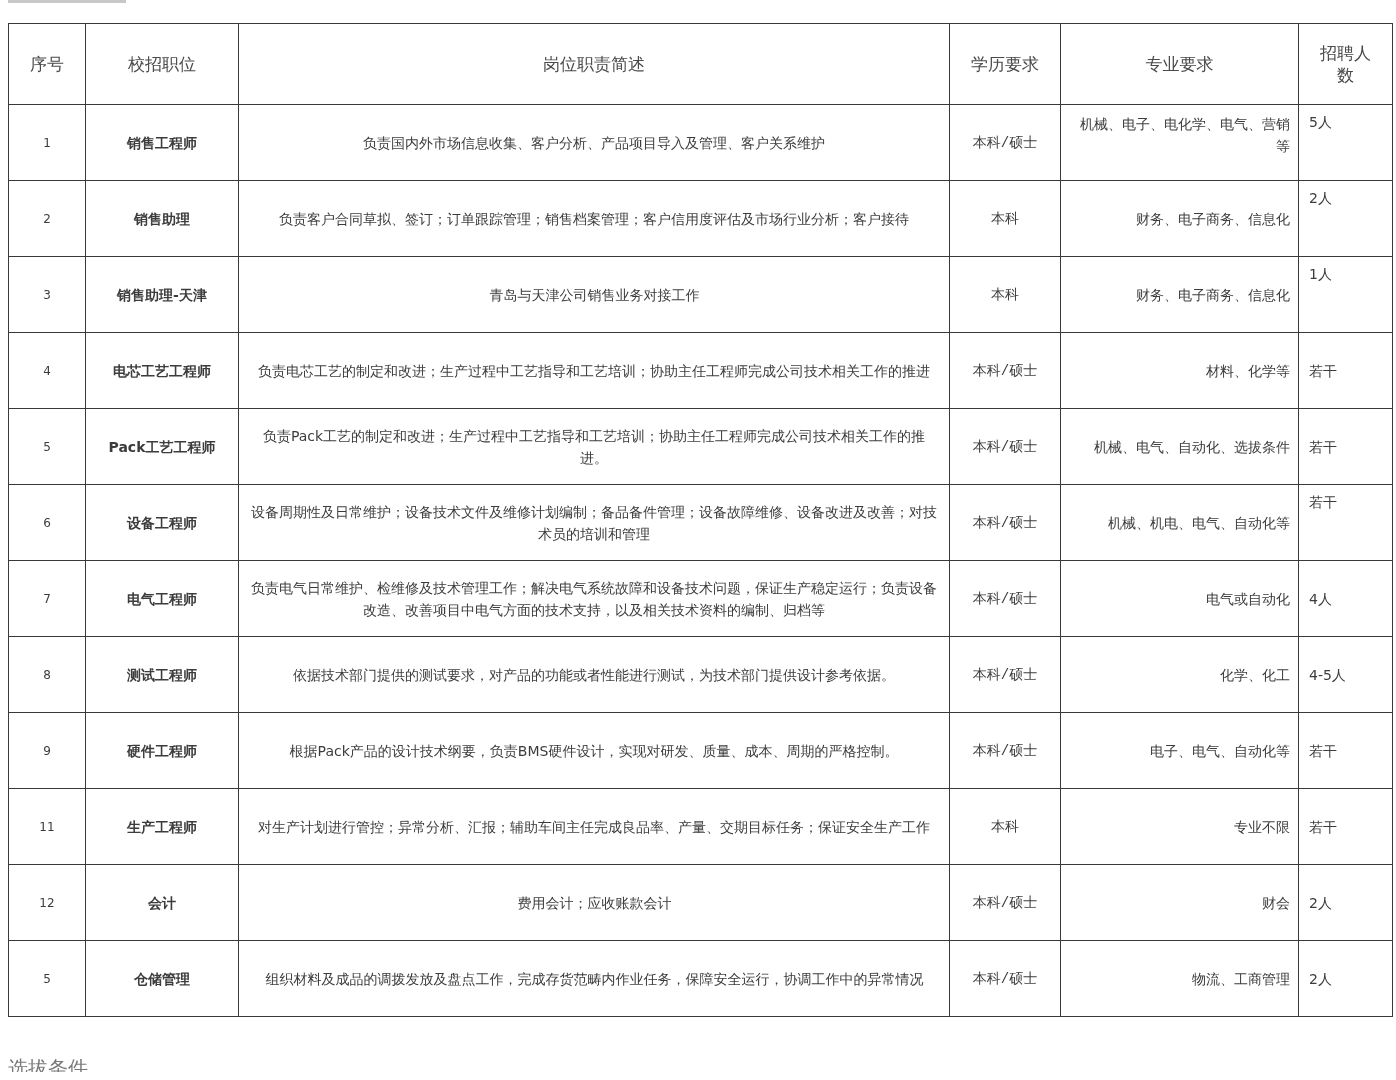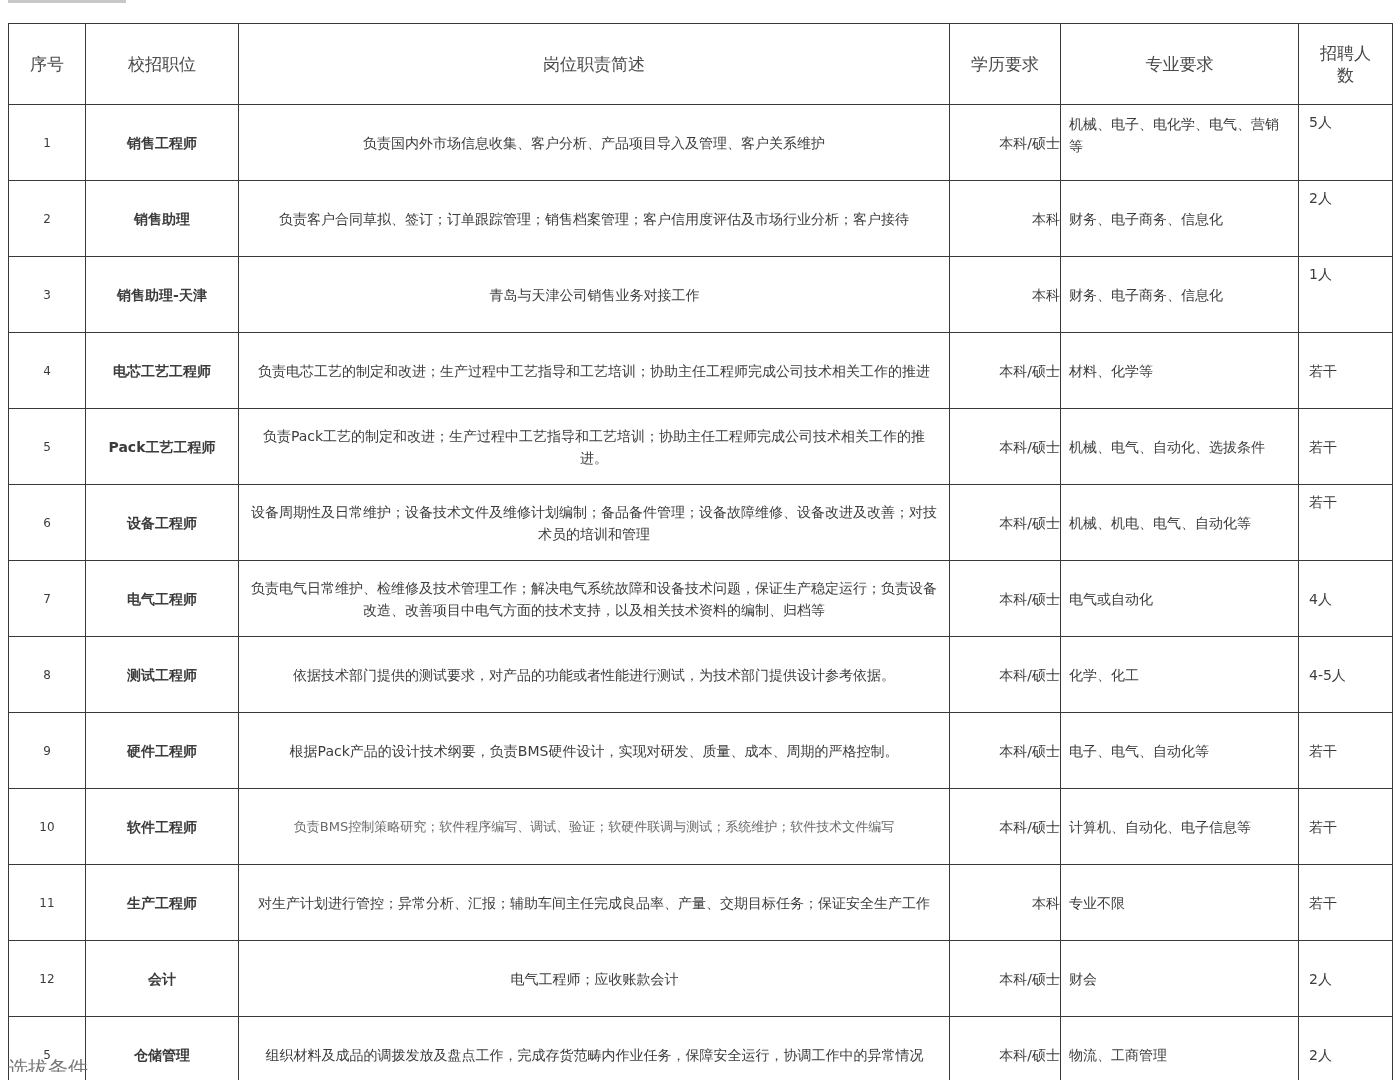--- a/index.html
+++ b/index.html
@@ -45,22 +45,22 @@
       font-size: 17px;
       color: #4a4a4a;
       height: 80px;
       text-align: center;
     }
     table.recruit td.c-no { text-align: center; font-size: 12px; }
     table.recruit td.c-title { text-align: center; font-weight: bold; }
     table.recruit td.c-desc { text-align: center; padding: 0 10px; }
     table.recruit td.c-desc.center { text-align: center; padding-left: 11px; }
     table.recruit td.c-desc.light { color: #6a6a6a; font-size: 13px; }
-    table.recruit td.c-edu { text-align: right; }
-    table.recruit td.c-major { text-align: left; padding: 12px 8px; }
+    table.recruit td.c-edu { text-align: center; font-family: Liberation Mono, monospace; }
+    table.recruit td.c-major { text-align: right; padding: 12px 8px; }
     table.recruit td.c-count { text-align: left; padding: 0 10px; }
     table.recruit td.c-count.top { vertical-align: top; padding-top: 6px; }
     table.recruit tr.row { height: 76px; }
     .col-no { width: 77px; }
     .col-title { width: 153px; }
     .col-desc { width: 711px; }
     .col-edu { width: 111px; }
     .col-major { width: 238px; }
     .col-count { width: 94px; }
     .footer-fragment {
@@ -165,39 +165,31 @@
     </tr>
     <tr class="row">
       <td class="c-no">9</td>
       <td class="c-title">硬件工程师</td>
       <td class="c-desc">根据Pack产品的设计技术纲要，负责BMS硬件设计，实现对研发、质量、成本、周期的严格控制。</td>
       <td class="c-edu">本科/硕士</td>
       <td class="c-major">电子、电气、自动化等</td>
       <td class="c-count">若干</td>
     </tr>
     <tr class="row">
-      <td class="c-no">10</td>
-      <td class="c-title">软件工程师</td>
-      <td class="c-desc light">负责BMS控制策略研究；软件程序编写、调试、验证；软硬件联调与测试；系统维护；软件技术文件编写</td>
-      <td class="c-edu">本科/硕士</td>
-      <td class="c-major">计算机、自动化、电子信息等</td>
-      <td class="c-count">若干</td>
-    </tr>
-    <tr class="row">
       <td class="c-no">11</td>
       <td class="c-title">生产工程师</td>
       <td class="c-desc">对生产计划进行管控；异常分析、汇报；辅助车间主任完成良品率、产量、交期目标任务；保证安全生产工作</td>
       <td class="c-edu">本科</td>
       <td class="c-major">专业不限</td>
       <td class="c-count">若干</td>
     </tr>
     <tr class="row">
       <td class="c-no">12</td>
       <td class="c-title">会计</td>
-      <td class="c-desc center">电气工程师；应收账款会计</td>
+      <td class="c-desc center">费用会计；应收账款会计</td>
       <td class="c-edu">本科/硕士</td>
       <td class="c-major">财会</td>
       <td class="c-count">2人</td>
     </tr>
     <tr class="row">
       <td class="c-no">5</td>
       <td class="c-title">仓储管理</td>
       <td class="c-desc center">组织材料及成品的调拨发放及盘点工作，完成存货范畴内作业任务，保障安全运行，协调工作中的异常情况</td>
       <td class="c-edu">本科/硕士</td>
       <td class="c-major">物流、工商管理</td>

